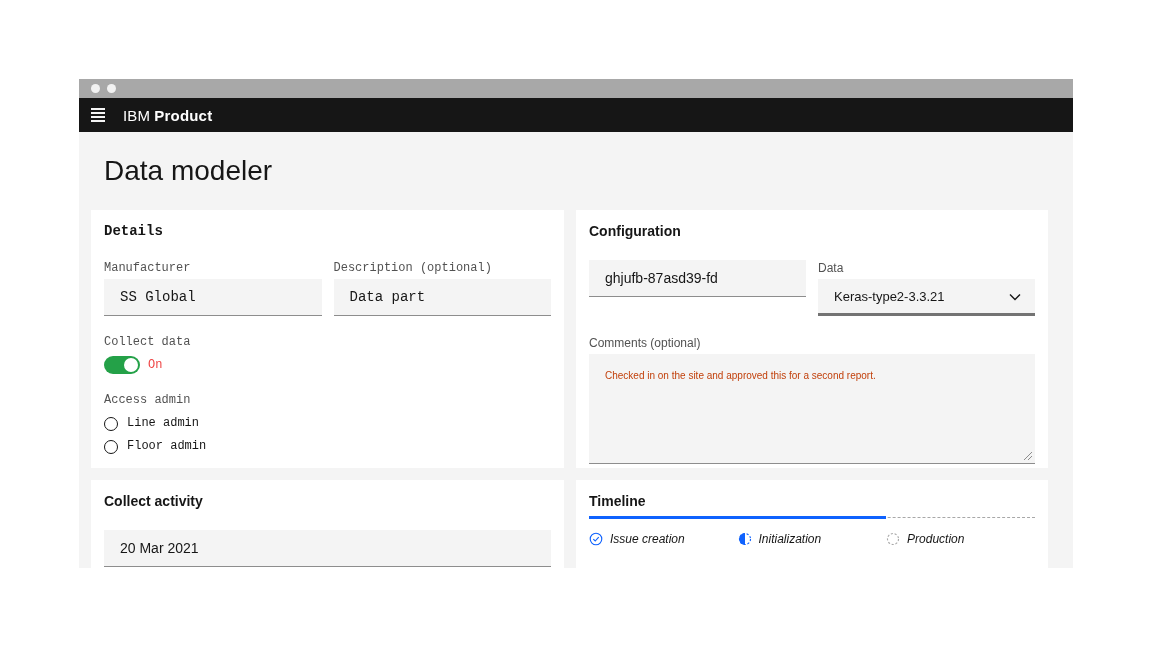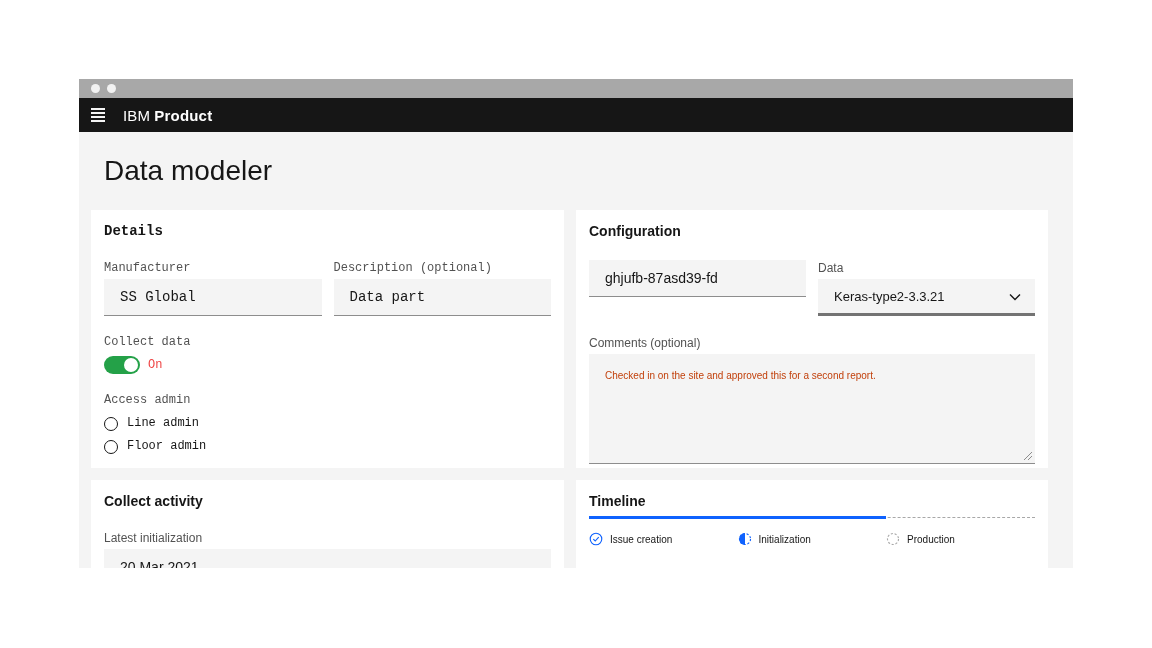--- a/index.html
+++ b/index.html
@@ -52,21 +52,21 @@
   .textarea-wrap { position:relative; margin-top:3px; }
   textarea.comments { display:block; width:100%; height:110px; background:#f4f4f4; border:none; border-bottom:1px solid #8d8d8d;
     padding:13px 16px; font-size:10px; line-height:18px; color:#c2410c; font-family:inherit; resize:none; }
   .resize-grip { position:absolute; right:2px; bottom:3px; }
 
   .timeline-track { position:relative; height:3px; margin-top:7px; }
   .timeline-dashes { position:absolute; left:0; right:0; top:1px; border-top:1px dashed #a8a8a8; }
   .timeline-fill { position:absolute; left:0; top:0; height:3px; background:#0f62fe; width:66.7%; }
 
   .milestones { position:relative; margin-top:13px; height:18px; }
-  .milestone { position:absolute; top:0; display:flex; align-items:center; gap:7px; font-size:10px; color:#161616; white-space:nowrap; }
+  .milestone { position:absolute; top:0; display:flex; align-items:center; gap:7px; font-size:12px; color:#161616; white-space:nowrap;font-style:italic; }
   .milestone.m-0 { left:0; } .milestone.m-1 { left:33.3%; } .milestone.m-2 { left:66.6%; }
   .milestone svg { flex:none; }
 </style>
 </head>
 <body>
 
 <div class="window">
 
   <div class="titlebar">
     <span class="dot"></span>
@@ -152,21 +152,20 @@
           </svg>
         </div>
       </div>
     </div>
 
     <div class="card card-activity">
       <h2>Collect activity</h2>
 
       <div class="field-row">
         <div class="field">
-          <label class="field-label">Latest initialization</label>
           <input class="text-input" type="text" value="20 Mar 2021" style="">
         </div>
       </div>
     </div>
 
     <div class="card card-timeline">
       <h2>Timeline</h2>
 
       <div class="timeline-track">
         <div class="timeline-dashes"></div>

